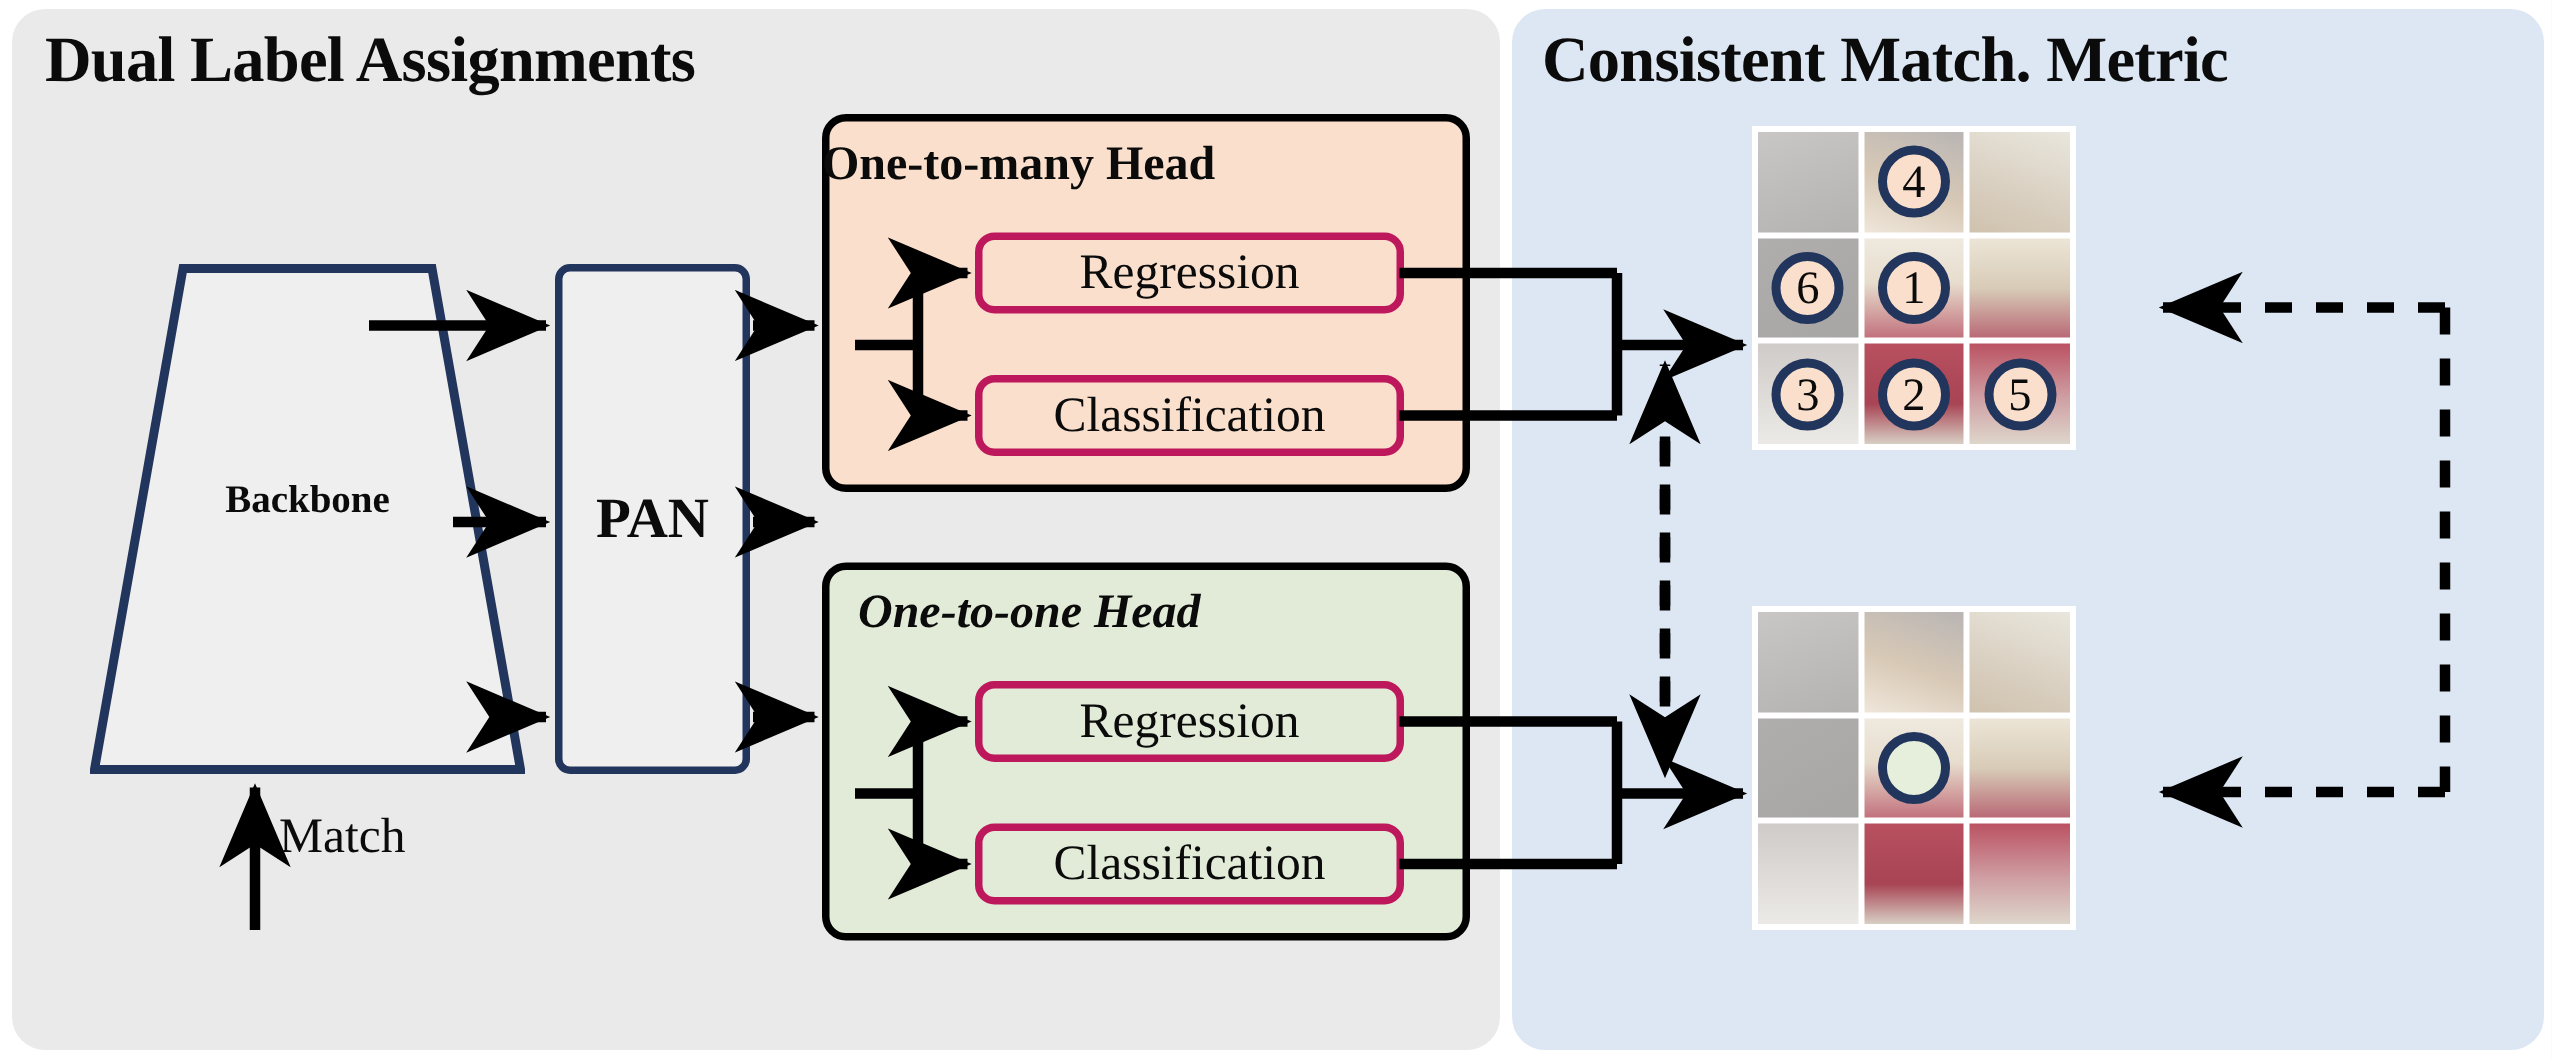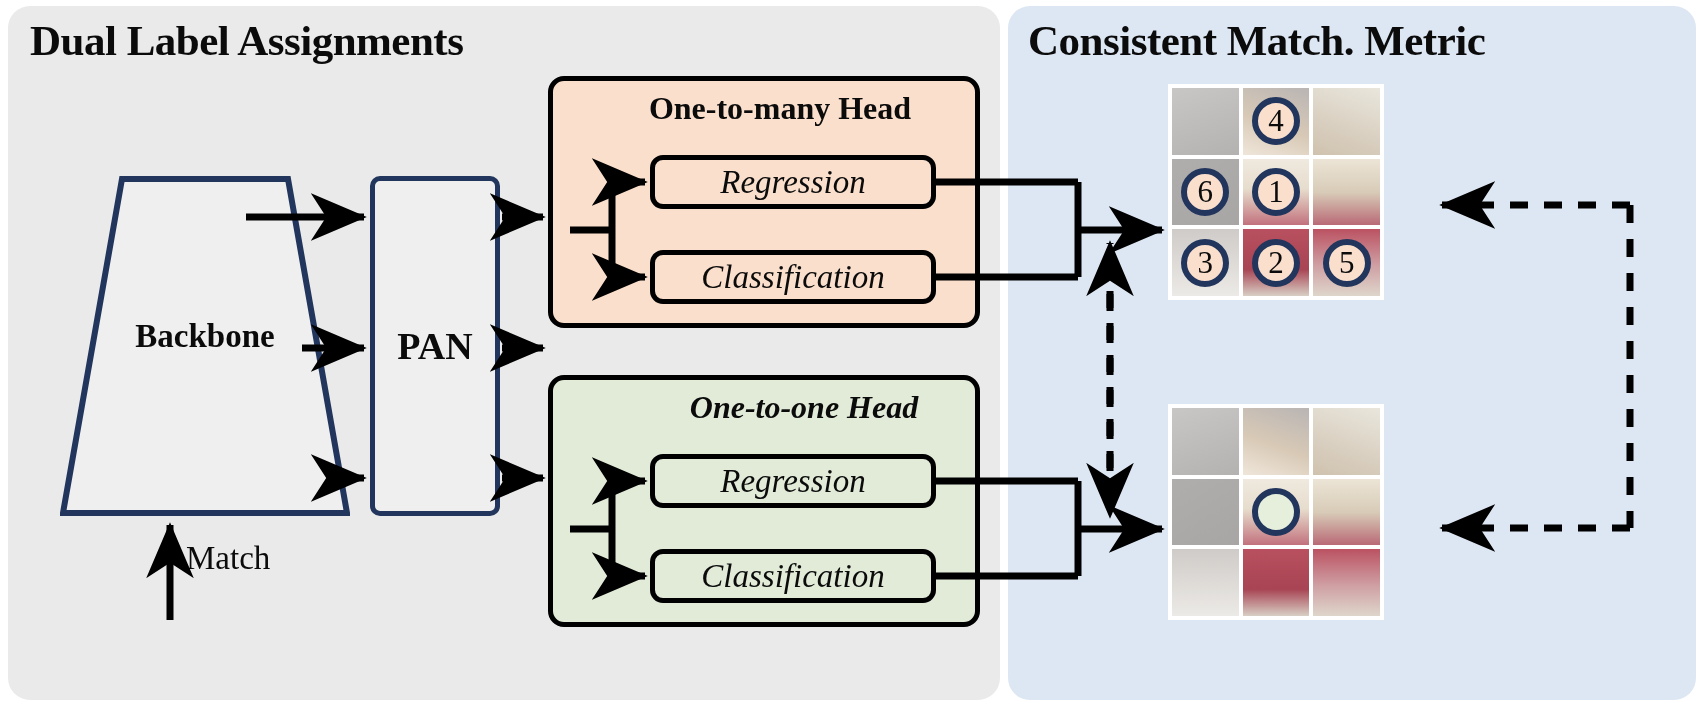--- a/index.html
+++ b/index.html
@@ -11,38 +11,38 @@
   #right-panel{left:1008px;top:6px;width:688px;height:694px;background:#dde7f3;}
 
   .panel-title{position:absolute;font-weight:bold;color:#0b0b0b;
     font-family:"Liberation Serif",serif;letter-spacing:-0.5px;white-space:nowrap;}
   #left-title{left:30px;top:16px;font-size:43px;}
   #right-title{left:1028px;top:16px;font-size:43px;}
 
   
   #backbone-shape{position:absolute;left:60px;top:176px;width:290px;height:340px;}
   #backbone-label{position:absolute;left:60px;top:318px;width:290px;text-align:center;
-    font-size:33px;font-weight:bold;color:#0b0b0b;}
+    font-size:26px;font-weight:bold;color:#0b0b0b;}
   #pan-box{position:absolute;left:370px;top:176px;width:130px;height:340px;
     background:#efefef;border:5px solid #22355c;border-radius:10px;box-sizing:border-box;}
   #pan-label{position:absolute;left:370px;top:324px;width:130px;text-align:center;
     font-size:38px;font-weight:bold;color:#0b0b0b;}
   #input-label{position:absolute;left:186px;top:540px;font-size:33px;color:#0b0b0b;}
 
   
   .head-box{position:absolute;border:5px solid #000;border-radius:16px;box-sizing:border-box;}
   #otm-head{left:548px;top:76px;width:432px;height:252px;background:#fadfcc;}
   #oto-head{left:548px;top:375px;width:432px;height:252px;background:#e1ebd8;}
-  .head-title{position:absolute;width:432px;text-align:center;font-size:32px;
-    font-weight:bold;color:#0b0b0b;padding-left:16px;}
+  .head-title{position:absolute;width:432px;font-size:32px;
+    font-weight:bold;color:#0b0b0b;}
   #otm-title{left:548px;top:90px;}
   #oto-title{left:572px;top:389px;font-style:italic;}
 
-  .sub-box{position:absolute;border:5px solid #000000;border-radius:13px;box-sizing:border-box;
-    display:flex;align-items:center;justify-content:center;font-size:33px;color:#0b0b0b;font-style:italic;}
+  .sub-box{position:absolute;border:5px solid #be185d;border-radius:13px;box-sizing:border-box;
+    display:flex;align-items:center;justify-content:center;font-size:33px;color:#0b0b0b;}
   #otm-reg{left:650px;top:155px;width:286px;height:54px;background:#fadfcc;}
   #otm-cls{left:650px;top:250px;width:286px;height:54px;background:#fadfcc;}
   #oto-reg{left:650px;top:454px;width:286px;height:54px;background:#e1ebd8;}
   #oto-cls{left:650px;top:549px;width:286px;height:54px;background:#e1ebd8;}
 
   
   .img-grid{position:absolute;width:216px;height:216px;background:#ffffff;
     display:grid;grid-template-columns:repeat(3,1fr);grid-template-rows:repeat(3,1fr);
     gap:4px;padding:4px;box-sizing:border-box;}
   #grid-top{left:1168px;top:84px;}

